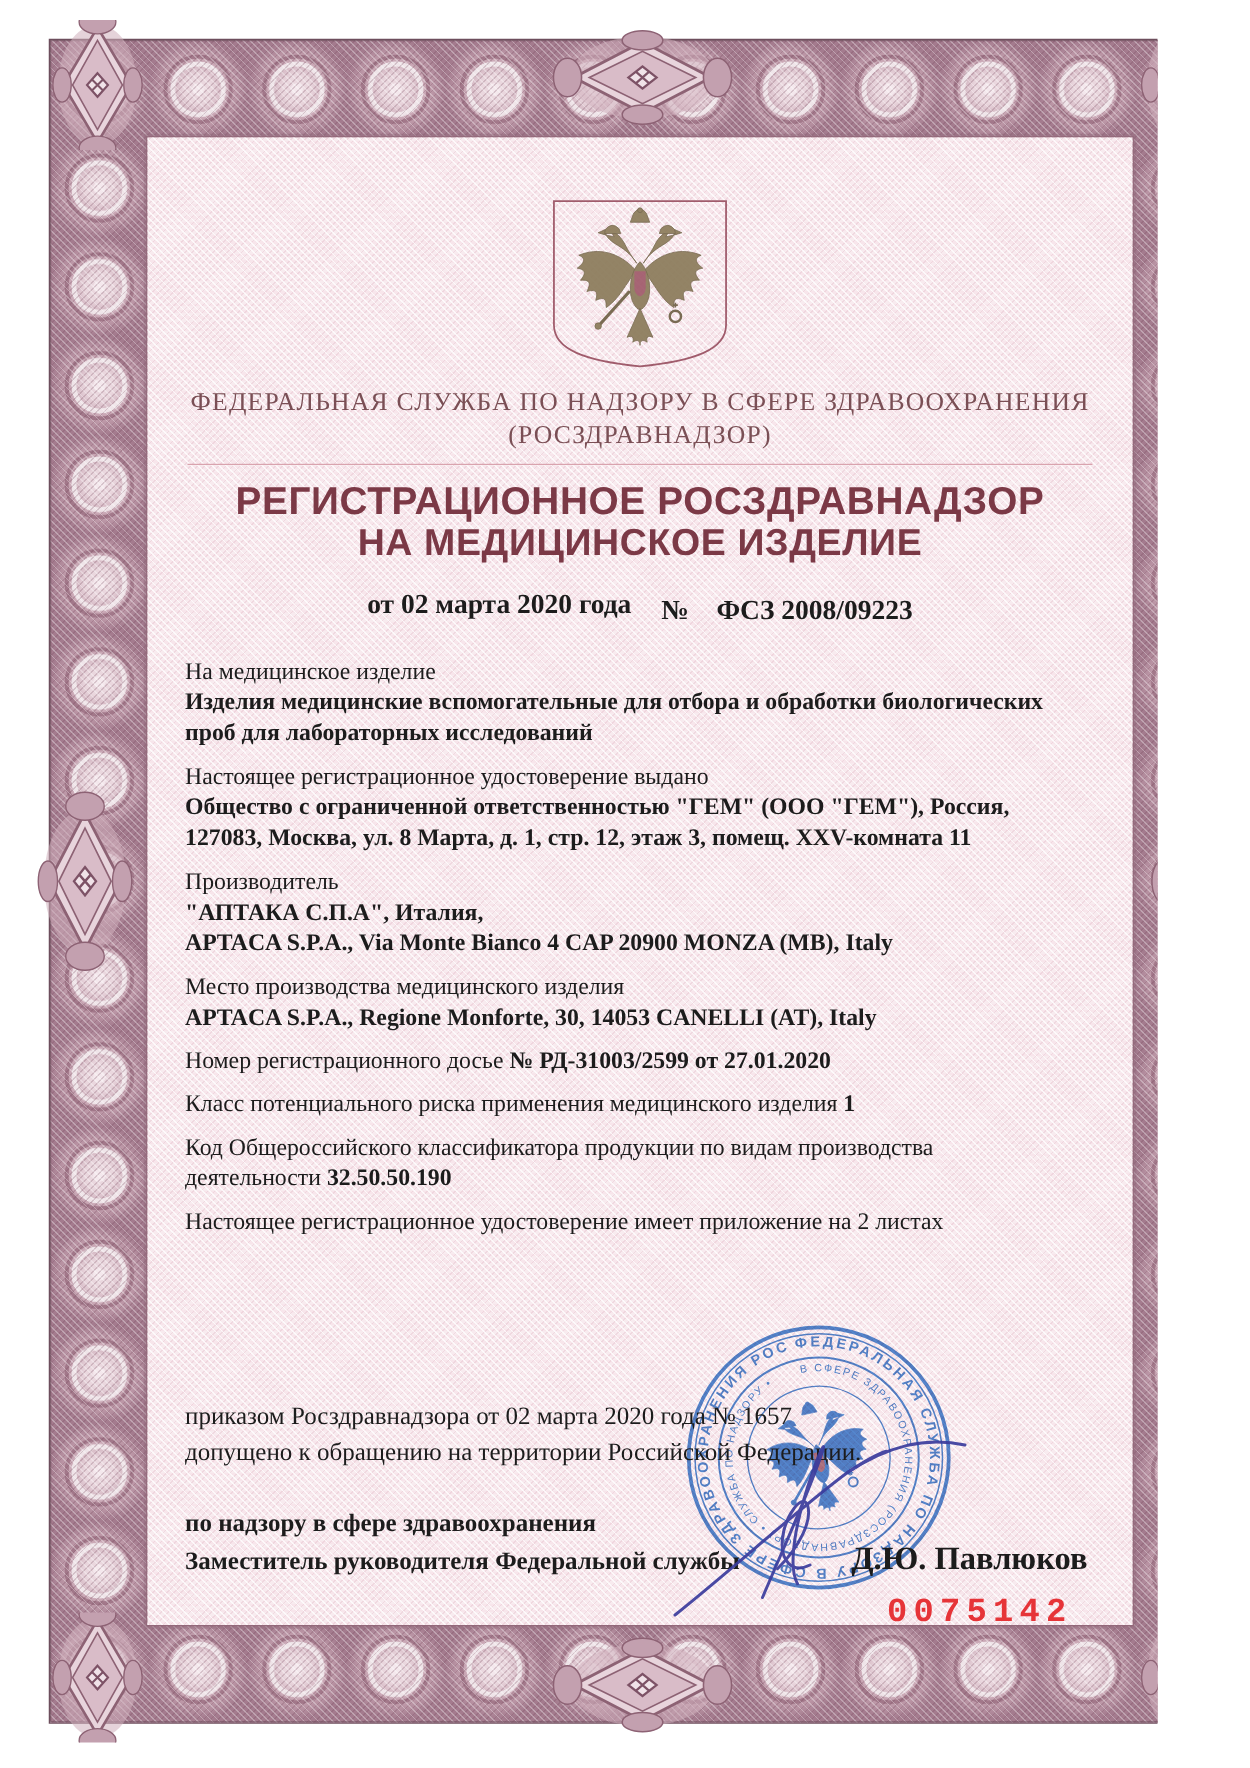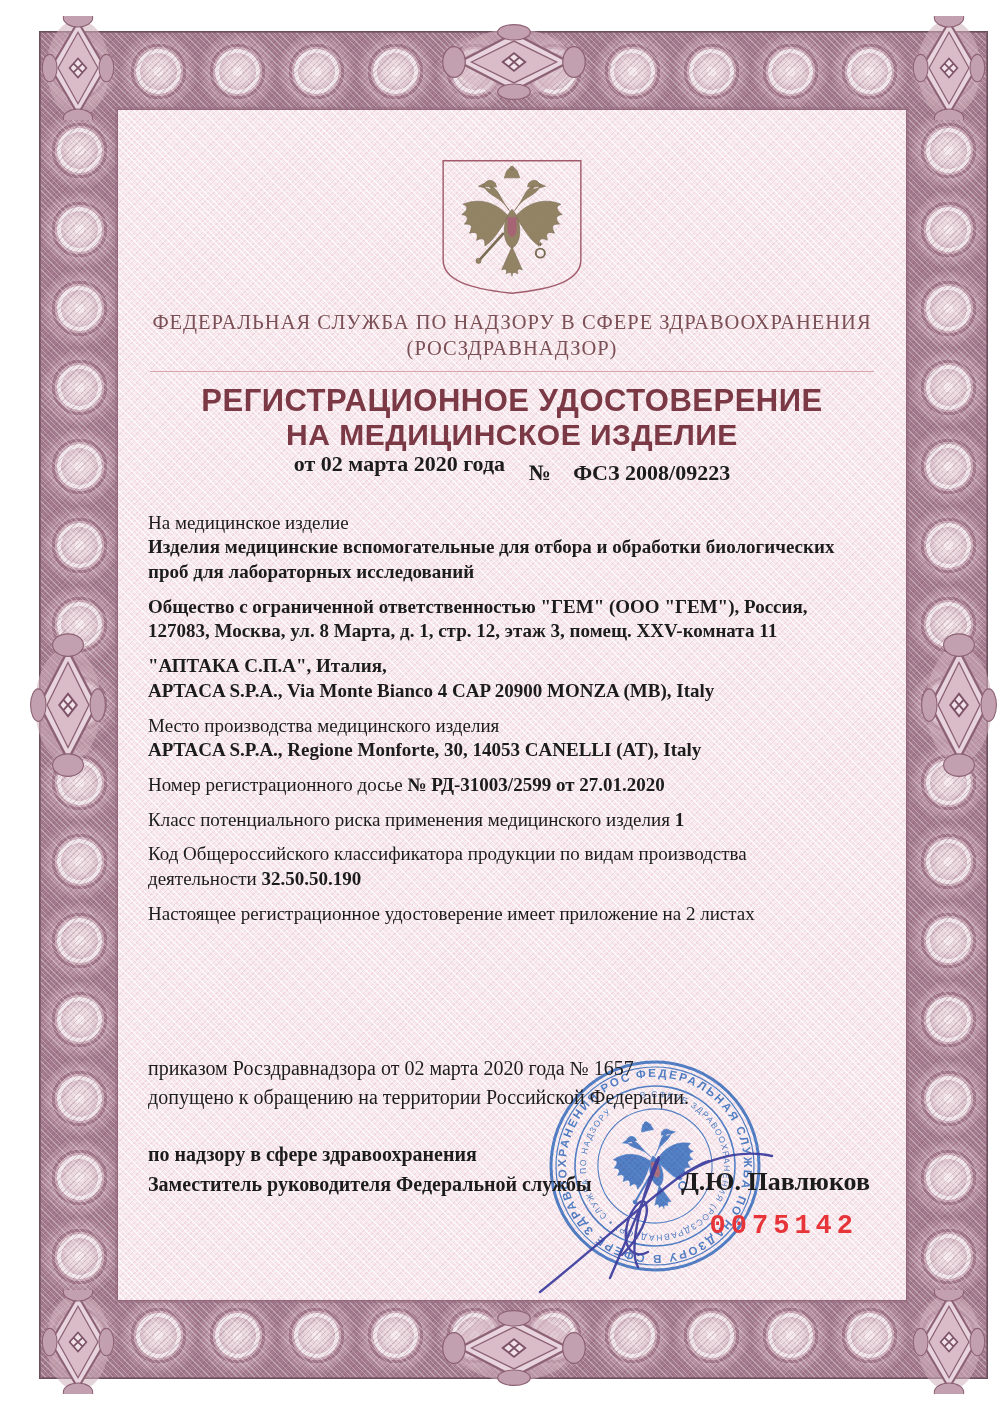--- a/index.html
+++ b/index.html
@@ -1,16 +1,16 @@
 <!DOCTYPE html>
 <html><head>
 <meta charset="utf-8">
 <style>
   html,body{margin:0;padding:0;background:#ffffff;}
-  .page{position:relative;width:1000px;height:1414px;background:#ffffff;overflow:hidden;
+  .page{position:relative;width:926px;height:1414px;background:#ffffff;overflow:hidden;
         font-family:"Liberation Serif",serif;color:#1c1c1c;}
 
   
   .frame{position:absolute;left:40px;top:32px;width:947px;height:1346px;
     background-color:#c2a0ae;
     background-image:
       repeating-linear-gradient(45deg, rgba(255,255,255,.30) 0 1px, transparent 1px 4px),
       repeating-linear-gradient(-45deg, rgba(112,66,86,.22) 0 1px, transparent 1px 4px),
       radial-gradient(closest-side, rgba(245,233,238,.95) 0 12%, transparent 13%),
       radial-gradient(closest-side, transparent 46%, rgba(255,255,255,.65) 47% 56%, transparent 57%),
@@ -39,21 +39,21 @@
     box-sizing:border-box;padding:46px 30px 0 30px;}
 
   .coat{display:block;margin:0 auto;}
   .agency{ text-align:center;color:#7a4f55;font-size:20.5px;letter-spacing:1px;line-height:1.25;margin-top:12px;}
   .agency2{text-align:center;color:#7a4f55;font-size:20.5px;letter-spacing:1px;line-height:1.25;}
   .rule{border:none;border-top:1px solid #d9a3ae;margin:10px 2px 0 2px;}
   .title{ text-align:center;color:#7b3946;font-family:"Liberation Sans",sans-serif;
           font-weight:bold;font-size:31px;letter-spacing:.5px;margin-top:12px;line-height:1.08;}
   .title2{text-align:center;color:#7b3946;font-family:"Liberation Sans",sans-serif;
           font-weight:bold;font-size:30px;letter-spacing:.5px;line-height:1.1;}
-  .date-row{display:flex;justify-content:center;align-items:flex-start;gap:24px;margin-top:0;}
+  .date-row{display:flex;justify-content:center;align-items:center;gap:24px;margin-top:15px;}
   .issue-date{font-weight:bold;font-size:22px;}
   .cert-no{font-weight:bold;font-size:22px;margin-top:9px;display:flex;gap:22px;}
 
   .body{margin-top:25px;font-size:19px;line-height:1.3;}
   .body p{margin:0 0 10px 0;}
   .body .b{font-weight:bold;}
   .body .tight{margin-bottom:0;}
 
   .order-block{margin-top:128px;font-size:20px;line-height:1.45;position:relative;z-index:2;}
   .sign-row{display:flex;justify-content:space-between;align-items:flex-end;margin-top:27px;position:relative;z-index:2;}
@@ -138,39 +138,41 @@
       <path d="M8,5 H162 V116 C162,138 134,148 85,153 C36,148 8,138 8,116 Z" fill="none" stroke="#a05c6c" stroke-width="1.6"></path>
       <g transform="translate(13,6) scale(0.72)" fill="#8b7b5a" stroke="#6f6146" stroke-width="1" opacity=".92">
         <use href="#dbl-eagle"></use>
       </g>
     </svg>
 
     <div class="agency">ФЕДЕРАЛЬНАЯ СЛУЖБА ПО НАДЗОРУ В СФЕРЕ ЗДРАВООХРАНЕНИЯ</div>
     <div class="agency2">(РОСЗДРАВНАДЗОР)</div>
     <hr class="rule">
 
-    <div class="title">РЕГИСТРАЦИОННОЕ УДОСТОВЕРЕНИЕ</div>
+    <div class="title">РЕГИСТРАЦИОННОЕ РОСЗДРАВНАДЗОР</div>
     <div class="title2">НА МЕДИЦИНСКОЕ ИЗДЕЛИЕ</div>
 
     <div class="date-row">
       <span class="issue-date">от  02 марта 2020 года</span>
       <span class="cert-no">
         <span>№</span>
         <span>ФСЗ 2008/09223</span>
       </span>
     </div>
 
     <div class="body">
       <p class="tight">На медицинское изделие</p>
       <p class="b tight">Изделия медицинские вспомогательные для отбора и обработки биологических</p>
       <p class="b">проб для лабораторных исследований</p>
 
+      <p class="tight">Настоящее регистрационное удостоверение выдано</p>
       <p class="b tight">Общество с ограниченной ответственностью "ГЕМ" (ООО "ГЕМ"), Россия,</p>
       <p class="b">127083, Москва, ул. 8 Марта, д. 1, стр. 12, этаж 3, помещ. XXV-комната 11</p>
 
+      <p class="tight">Производитель</p>
       <p class="b tight">"АПТАКА С.П.А", Италия,</p>
       <p class="b">APTACA S.P.A., Via Monte Bianco 4 CAP 20900 MONZA (MB), Italy</p>
 
       <p class="tight">Место производства медицинского изделия</p>
       <p class="b">APTACA S.P.A., Regione Monforte, 30, 14053 CANELLI (AT), Italy</p>
 
       <p>
         <span>Номер регистрационного досье</span>
         <span class="b">№ РД-31003/2599 от 27.01.2020</span>
       </p>

